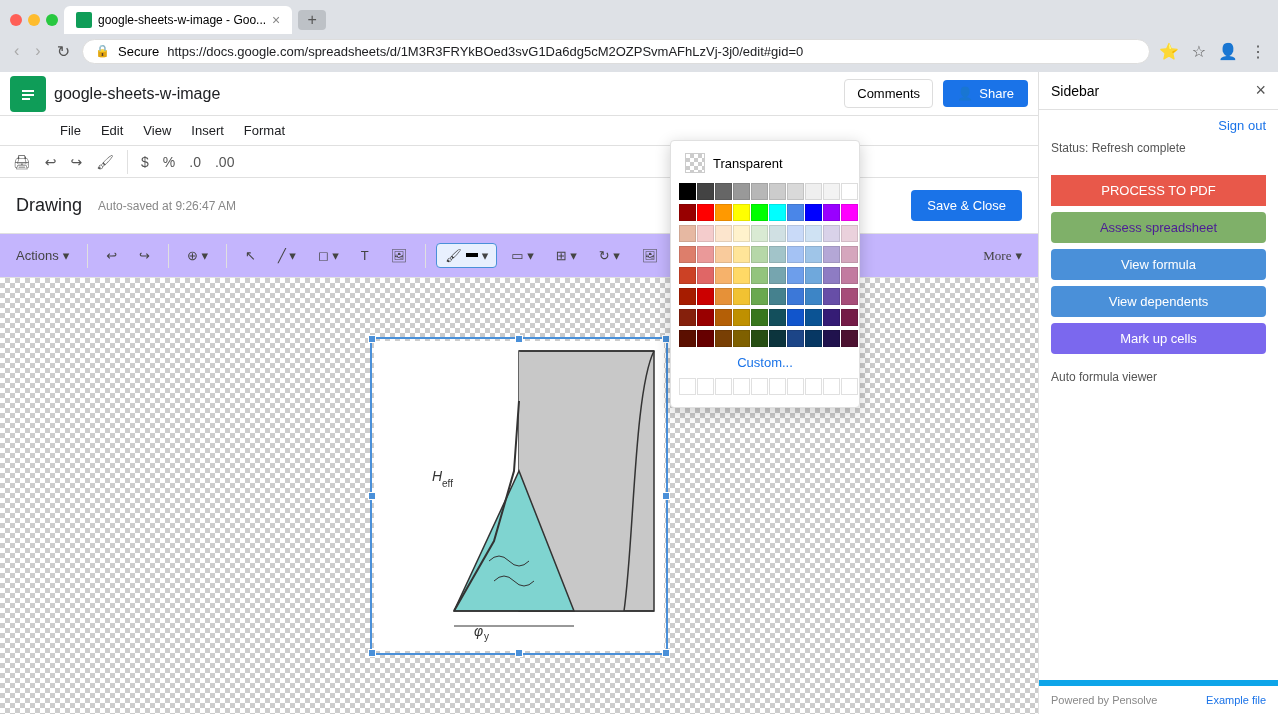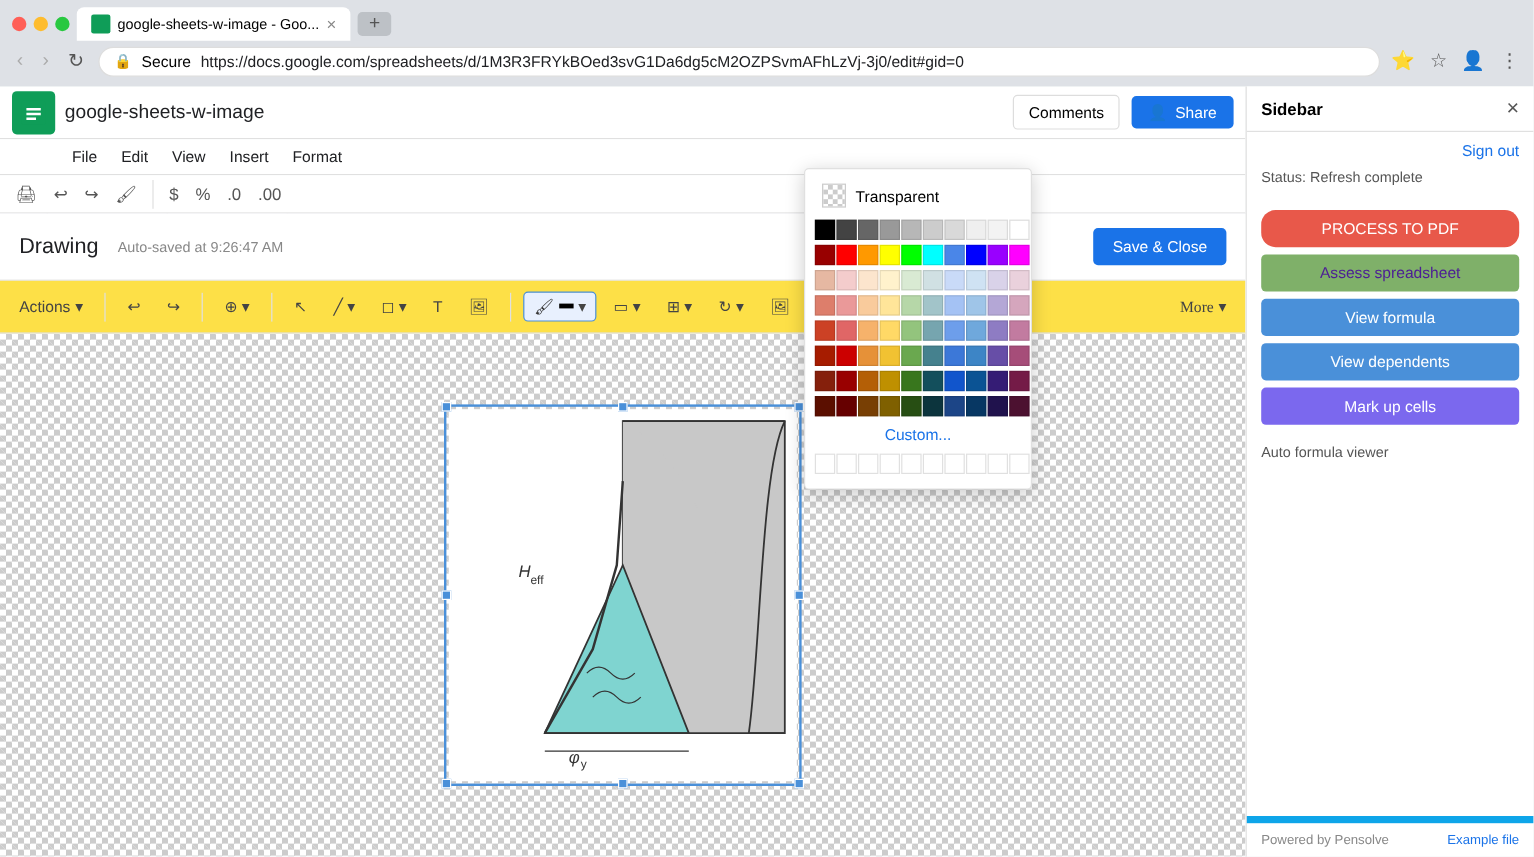--- a/index.html
+++ b/index.html
@@ -53,21 +53,21 @@
     .row-num { background: #f8f9fa; justify-content: center; color: #444; }
     .cell-data { background: white; }
     .cell-highlight { background: #fff9c4; }
 
     
     .drawing-overlay { position: absolute; top: 0; left: 0; right: 0; bottom: 0; background: rgba(241, 243, 244, 0.95); z-index: 10; }
     .drawing-header { background: white; display: flex; align-items: center; padding: 0 16px; height: 56px; border-bottom: 1px solid #e0e0e0; gap: 16px; }
     .drawing-title { font-size: 18px; font-weight: 500; color: #202124; }
     .autosaved { font-size: 12px; color: #888; flex: 1; }
     .save-close-btn { background: #1a73e8; color: white; border: none; border-radius: 4px; padding: 8px 16px; cursor: pointer; font-size: 13px; }
-    .drawing-toolbar { background: #fde047; display: flex; align-items: center; padding: 4px 8px; border-bottom: 1px solid #e0e0e0; height: 44px; gap: 6px; }
+    .drawing-toolbar { background: #c4b5fd; display: flex; align-items: center; padding: 4px 8px; border-bottom: 1px solid #e0e0e0; height: 44px; gap: 6px; }
     .draw-btn { background: none; border: none; cursor: pointer; padding: 4px 8px; border-radius: 4px; color: #444; font-size: 13px; display: flex; align-items: center; gap: 4px; }
     .draw-separator { width: 1px; height: 24px; background: #e0e0e0; margin: 0 4px; }
     .more-btn { margin-left: auto; font-family: Liberation Serif, serif; }
     .canvas-area { background: #e8e8e8; background-image: 
       linear-gradient(45deg, #ccc 25%, transparent 25%), 
       linear-gradient(-45deg, #ccc 25%, transparent 25%), 
       linear-gradient(45deg, transparent 75%, #ccc 75%), 
       linear-gradient(-45deg, transparent 75%, #ccc 75%);
     background-size: 10px 10px;
     background-position: 0 0, 0 5px, 5px -5px, -5px 0px;
@@ -79,28 +79,28 @@
     .transparent-option { display: flex; align-items: center; gap: 8px; padding: 4px 6px; cursor: pointer; border-radius: 3px; }
     .color-grid { display: grid; grid-template-columns: repeat(10, 17px); gap: 1px; margin: 4px 0; }
     .color-cell { width: 17px; height: 17px; cursor: pointer; border: 1px solid rgba(0,0,0,0.1); }
     .custom-btn { width: 100%; text-align: center; background: none; border: none; color: #1a73e8; cursor: pointer; padding: 4px; font-size: 13px; border-radius: 3px; }
     .recent-colors { display: grid; grid-template-columns: repeat(10, 17px); gap: 1px; margin: 4px 0; }
     .recent-cell { width: 17px; height: 17px; border: 1px solid #e0e0e0; background: white; cursor: pointer; }
 
     
     .sidebar { width: 240px; background: white; border-left: 1px solid #e0e0e0; display: flex; flex-direction: column; position: absolute; right: 0; top: 0; height: 100%; }
     .sidebar-header { display: flex; align-items: center; justify-content: space-between; padding: 8px 12px; border-bottom: 1px solid #e0e0e0; }
-    .sidebar-title { font-size: 14px; font-weight: 700; }
+    .sidebar-title { font-size: 14px; font-weight: 400; }
     .sidebar-close { background: none; border: none; cursor: pointer; font-size: 18px; color: #555; }
     .sidebar-user { padding: 8px 12px; display: flex; justify-content: flex-end; }
     .signout-btn { background: none; border: none; color: #1a73e8; cursor: pointer; font-size: 13px; }
     .welcome-text { padding: 8px 12px 4px; font-size: 16px; font-weight: 500; }
     .status-text { padding: 0 12px 12px; font-size: 12px; color: #555; }
     .sidebar-btns { padding: 8px 12px; display: flex; flex-direction: column; gap: 6px; }
-    .process-btn { background: #e8584a; color: white; border: none; border-radius: 12px; padding: 8px 12px; cursor: pointer; font-size: 13px; font-weight: 500; }
+    .process-btn { background: #e8584a; color: white; border: none; border-radius: 0; padding: 8px 12px; cursor: pointer; font-size: 13px; font-weight: 500; }
     .assess-btn { background: #7fb069; color: #4c1d95; border: none; border-radius: 4px; padding: 8px 12px; cursor: pointer; font-size: 13px; font-weight: 500; }
     .sidebar-action-btn { background: #4a90d9; color: white; border: none; border-radius: 4px; padding: 8px 12px; cursor: pointer; font-size: 13px; }
     .markup-btn { background: #7b68ee; color: white; border: none; border-radius: 4px; padding: 8px 12px; cursor: pointer; font-size: 13px; }
     .formula-viewer { padding: 8px 12px; font-size: 12px; color: #555; }
     .sidebar-footer { margin-top: auto; padding: 8px 12px; display: flex; justify-content: space-between; align-items: center; font-size: 11px; color: #888; border-top: 6px solid #0ea5e9; }
     .example-link { color: #1a73e8; text-decoration: none; cursor: pointer; font-size: 11px; }
 
     
     .sheet-tabbar { background: white; border-top: 1px solid #e0e0e0; height: 28px; display: flex; align-items: center; padding: 0 8px; gap: 4px; }
     .add-sheet { background: none; border: none; cursor: pointer; font-size: 18px; color: #555; width: 24px; height: 24px; display: flex; align-items: center; justify-content: center; }

